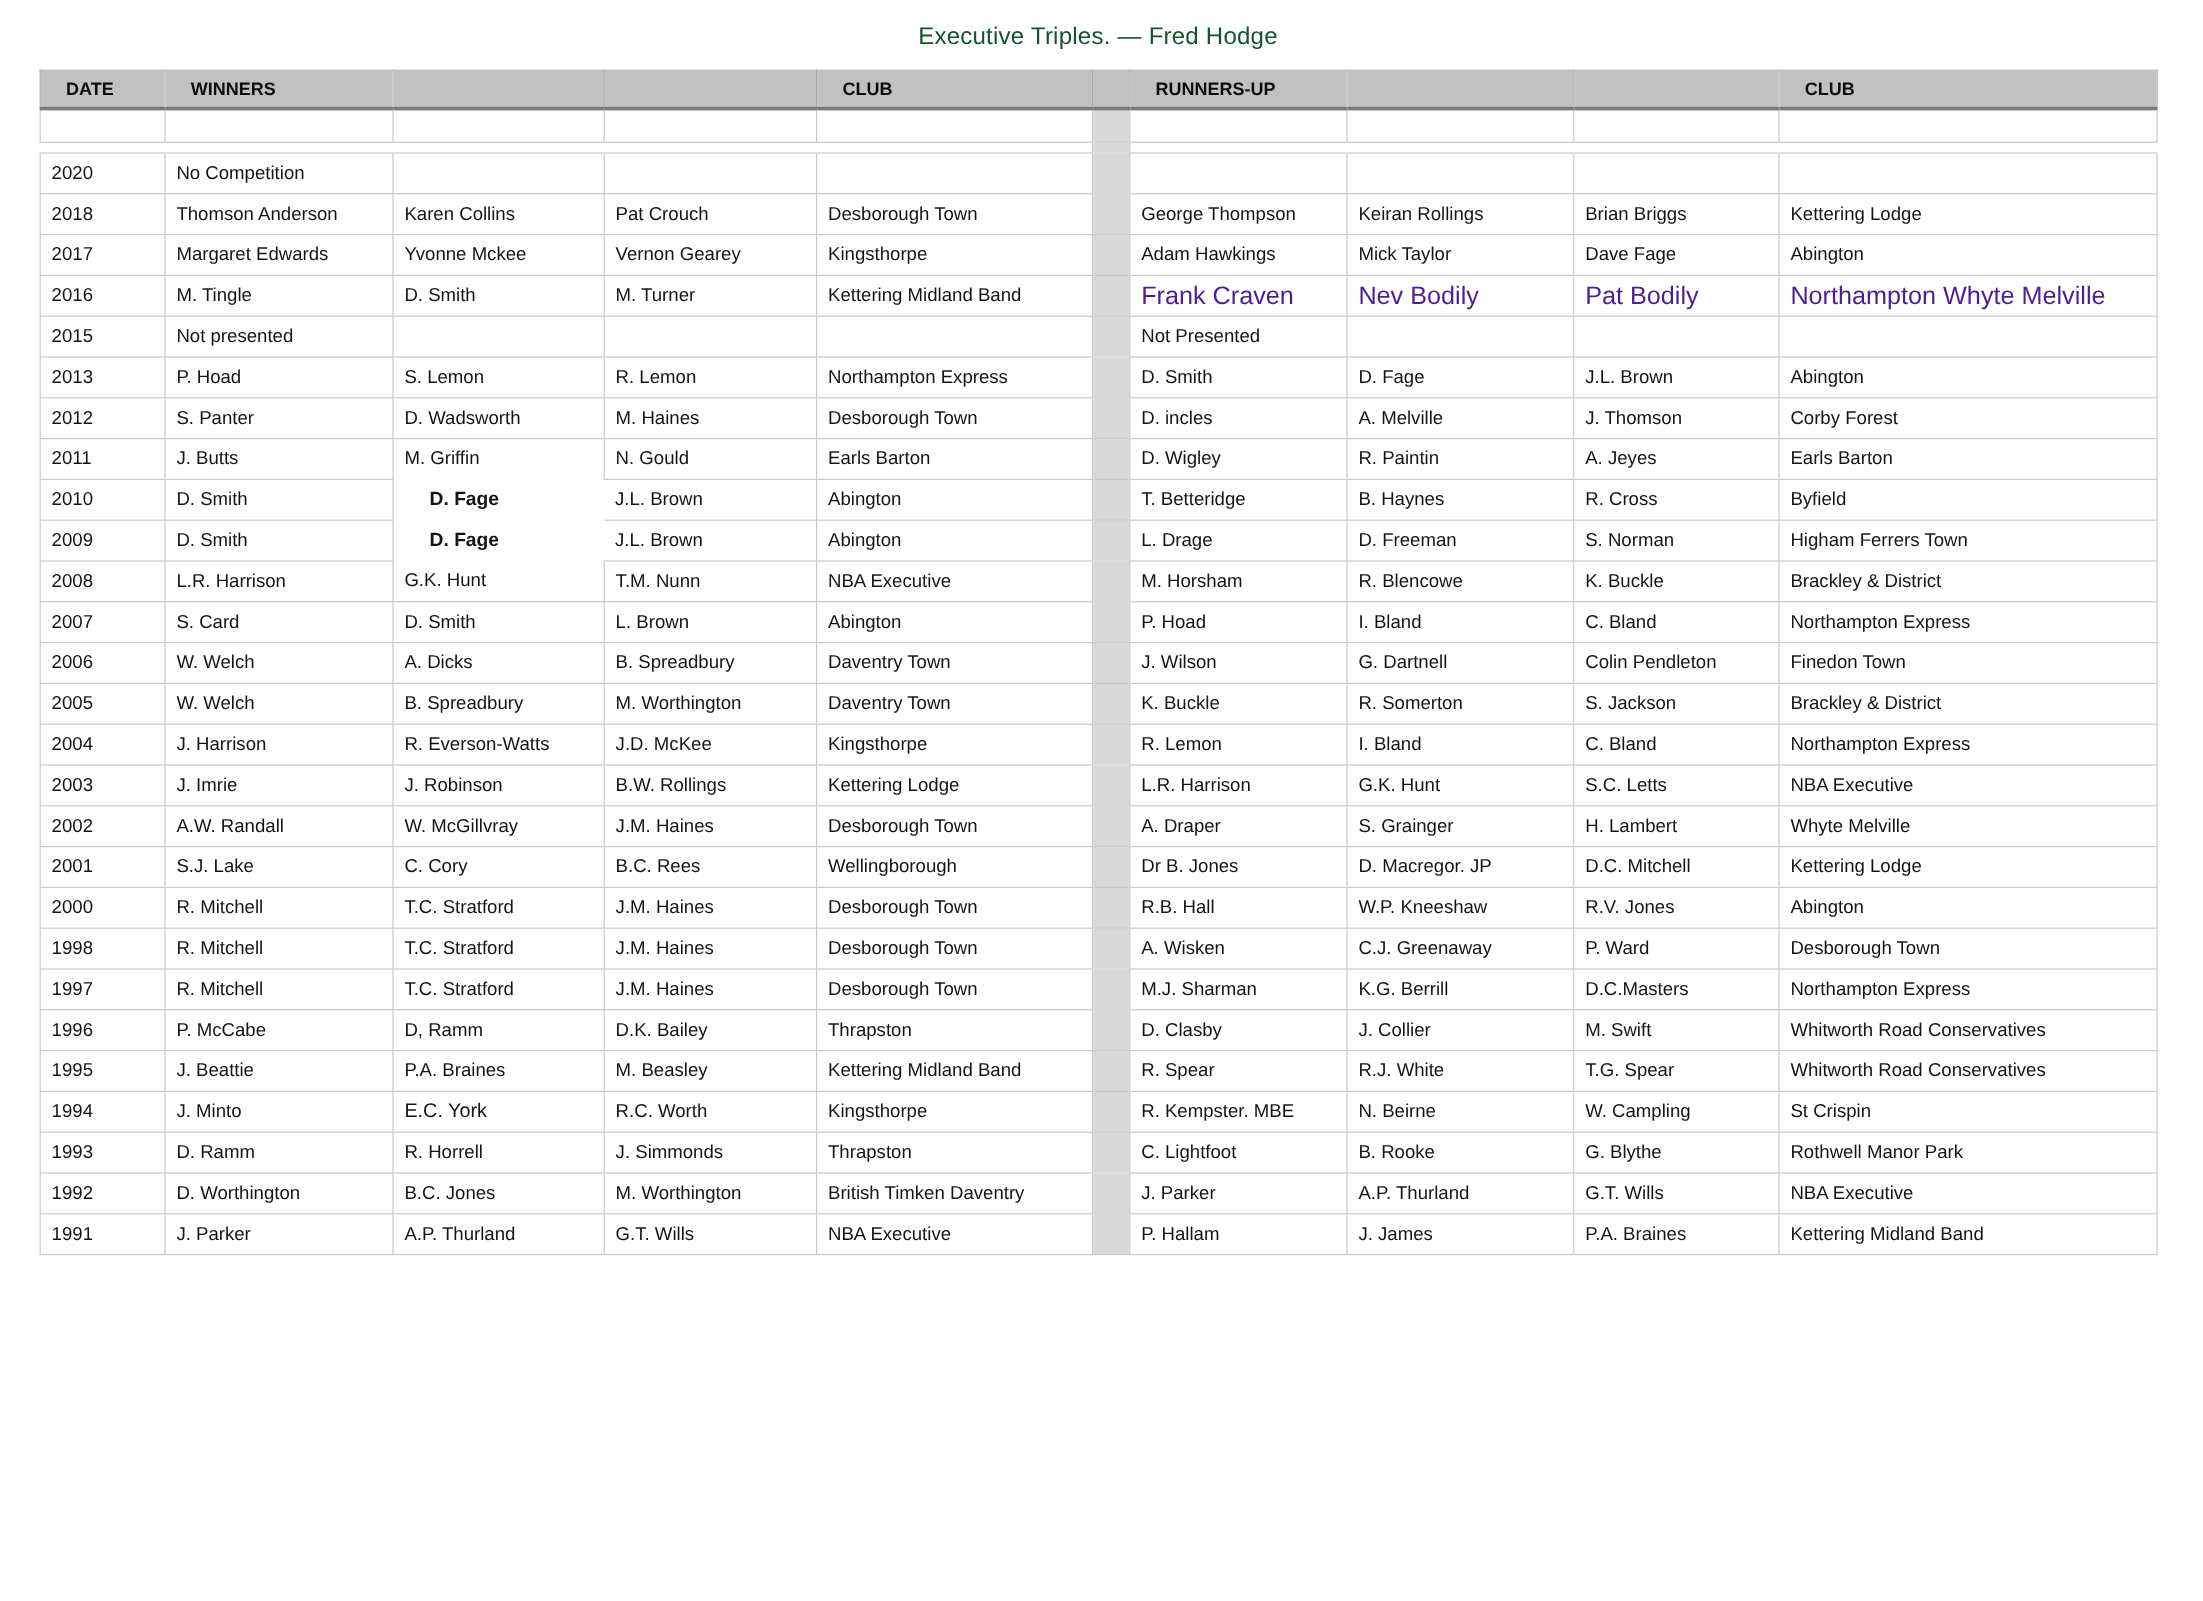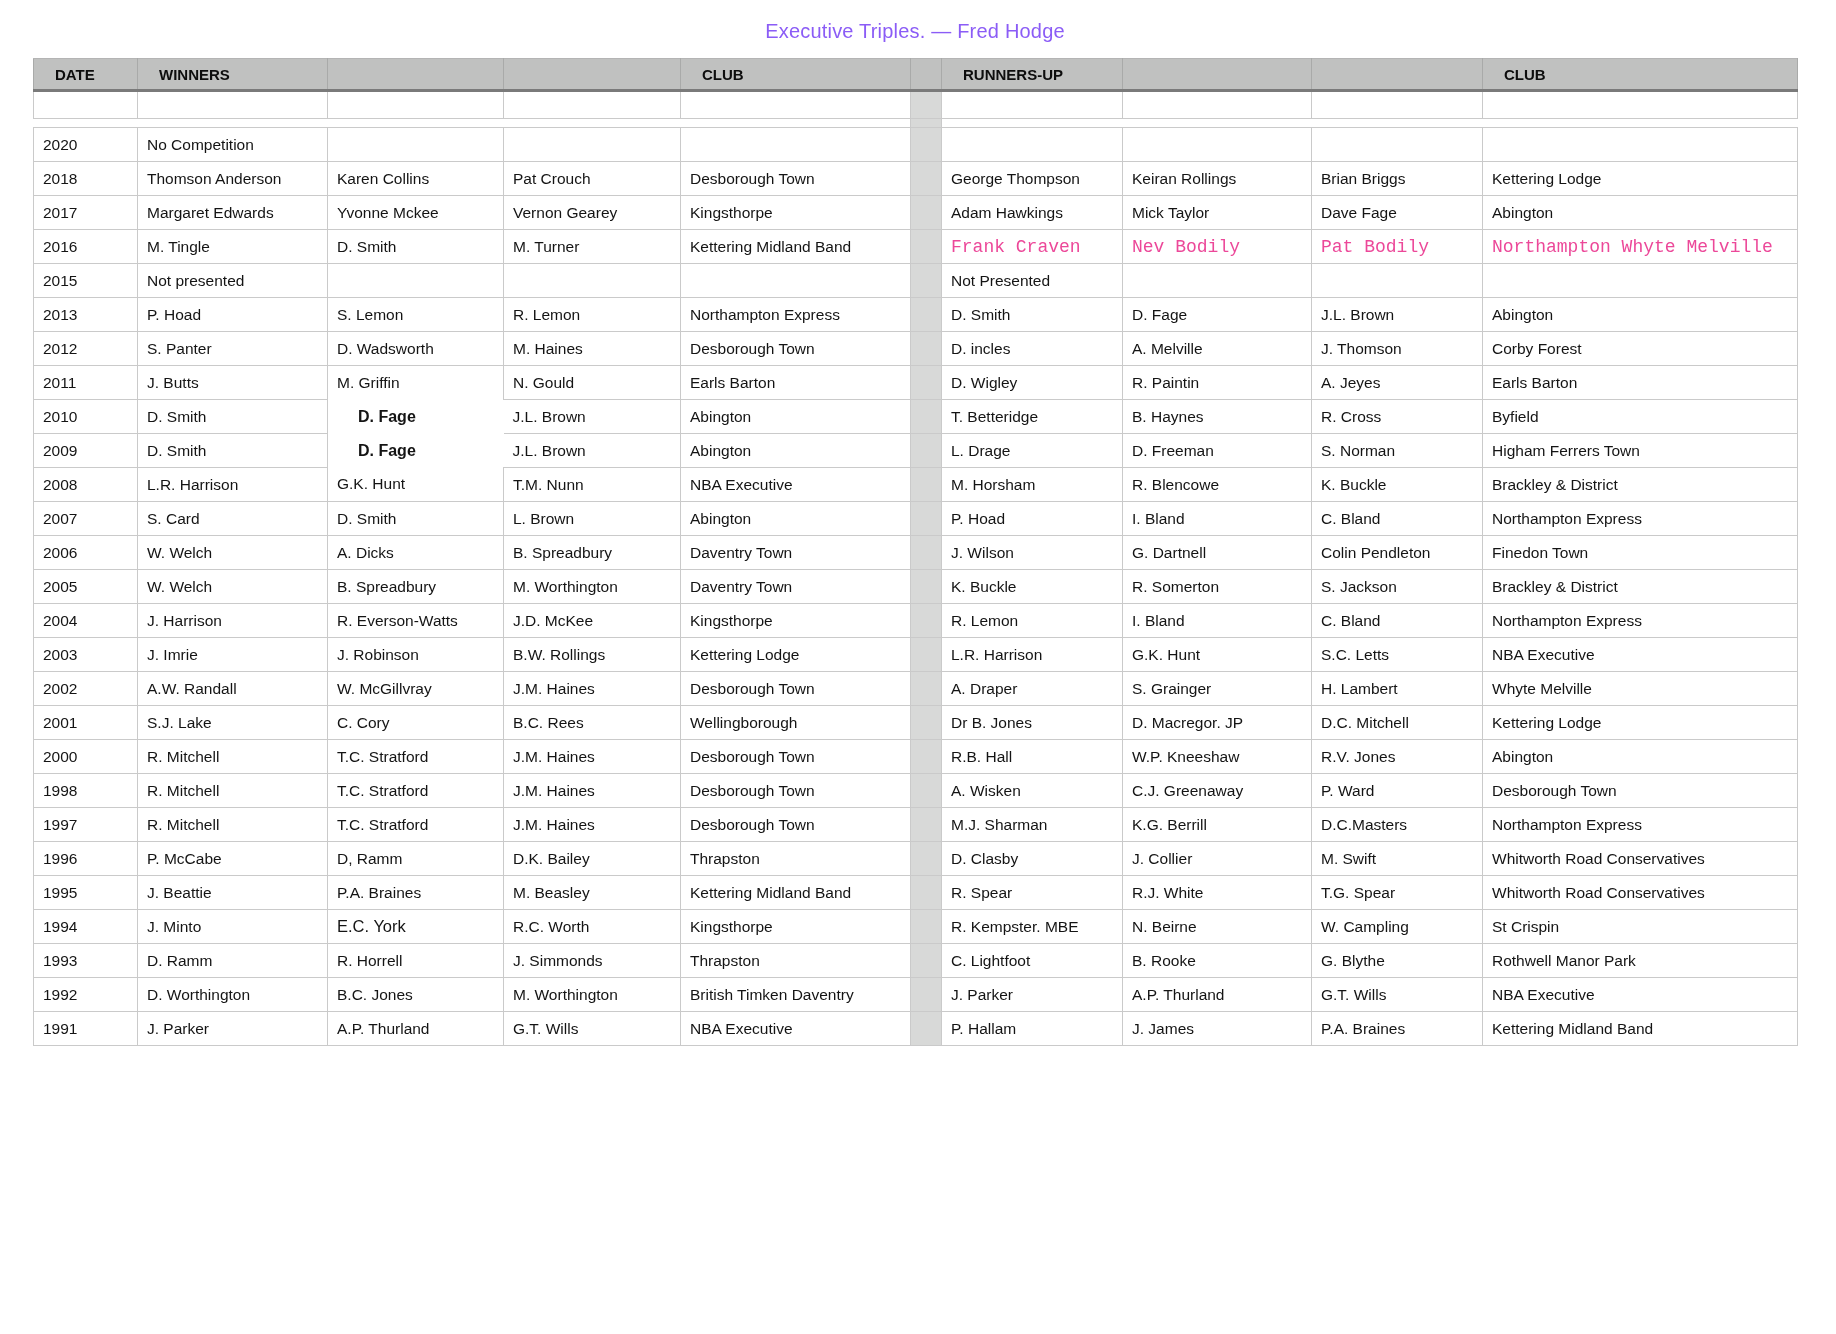--- a/index.html
+++ b/index.html
@@ -17,21 +17,21 @@
     background:#ffffff;
     font-family:"Liberation Sans","DejaVu Sans",sans-serif;
     color:var(--text);
     overflow:hidden;
   }
   .title{
     position:absolute;
     top:20px;left:33px;width:1764px;
     text-align:center;
     font-size:20px;
-    color:#8b5cf6;
+    color:#14532d;
     letter-spacing:0.2px;
   }
   table.grid{
     position:absolute;
     left:33px;top:58px;
     width:1764px;
     border-collapse:collapse;
     table-layout:fixed;
   }
   .grid th{
@@ -67,23 +67,23 @@
     border-left:none;border-right:none;
     border-top:1px solid var(--grid-border);
     border-bottom:1px solid var(--grid-border);
   }
   .gap-row td.c-strip{
     border-left:1px solid var(--grid-border);
     border-right:1px solid var(--grid-border);
     background:var(--strip-bg);
   }
   td.serif{
-    font-family:Liberation Mono, monospace;
-    font-size:18px;
-    color:#ec4899;
+    font-family:Liberation Sans, sans-serif;
+    font-size:21px;
+    color:#4c1d95;
   }
   td.bold-lg{font-weight:normal;font-size:16.5px;}
   td.fage{
     font-weight:bold;
     font-size:16px;
     padding-left:30px;
     background:#ffffff;
   }
   td.fage-top{border-top-style:hidden;border-bottom-style:hidden;border-right-style:hidden;}
   td.fage-bot{border-bottom-style:hidden;border-right-style:hidden;}

